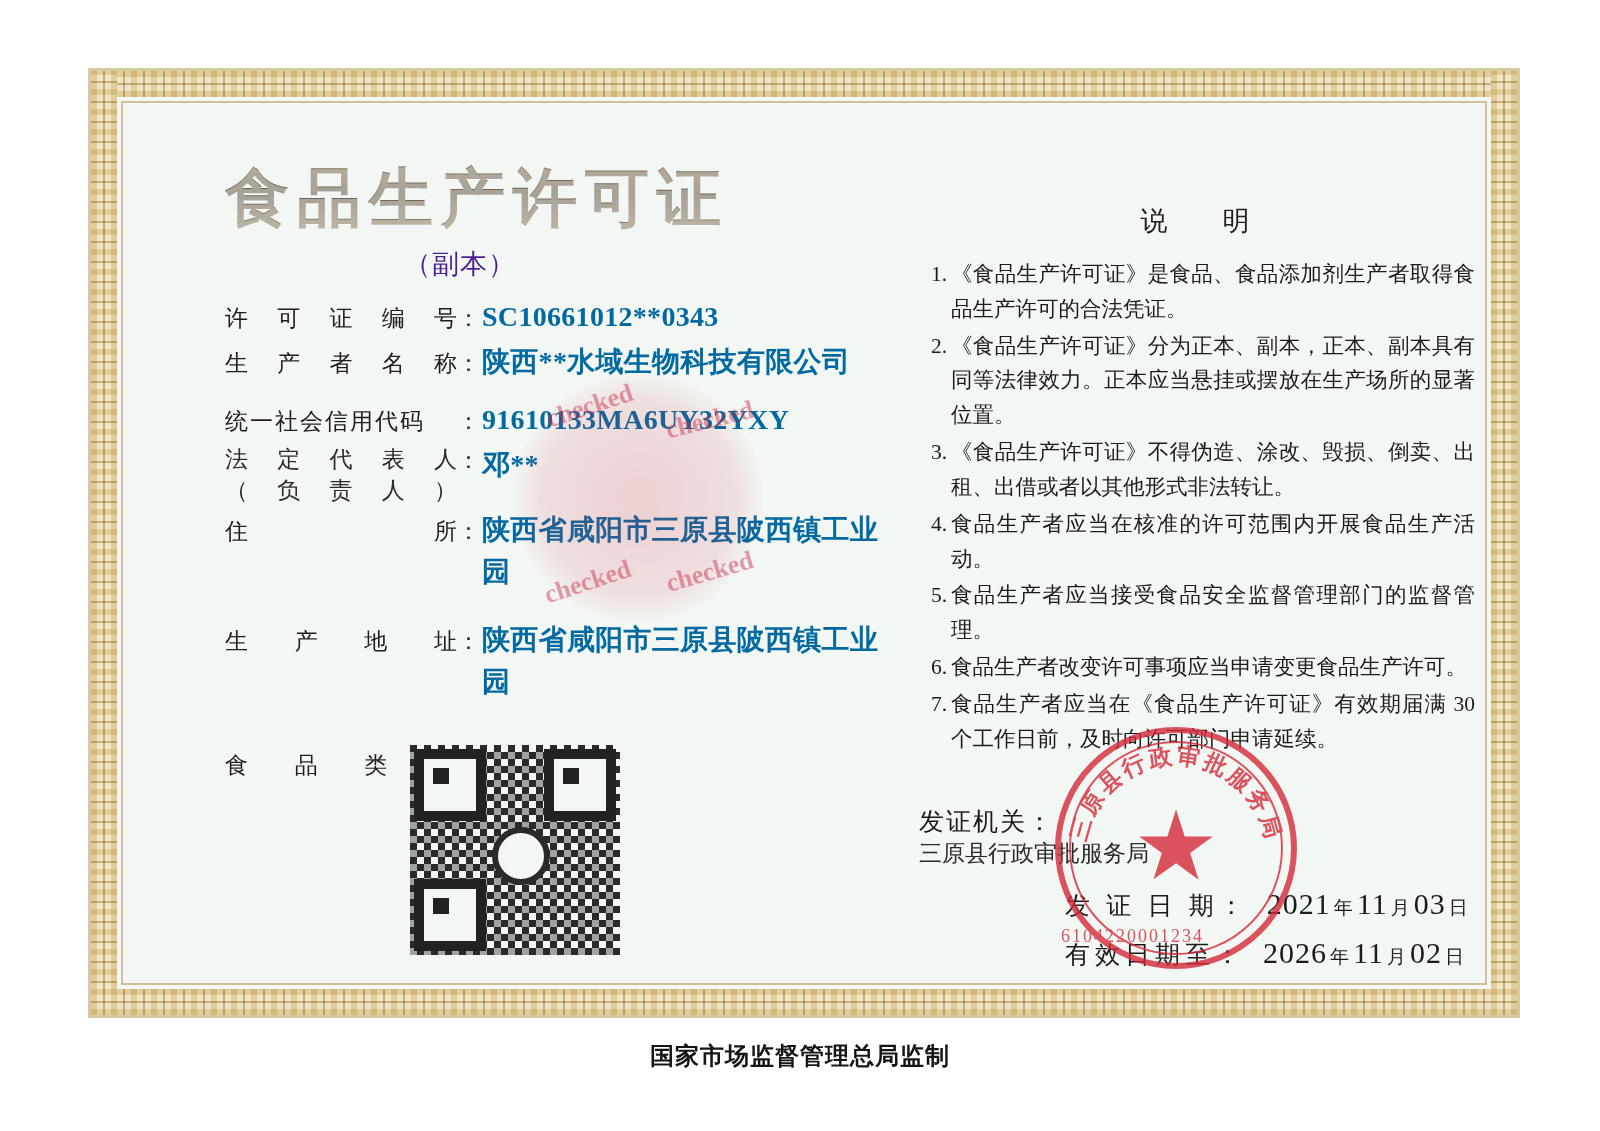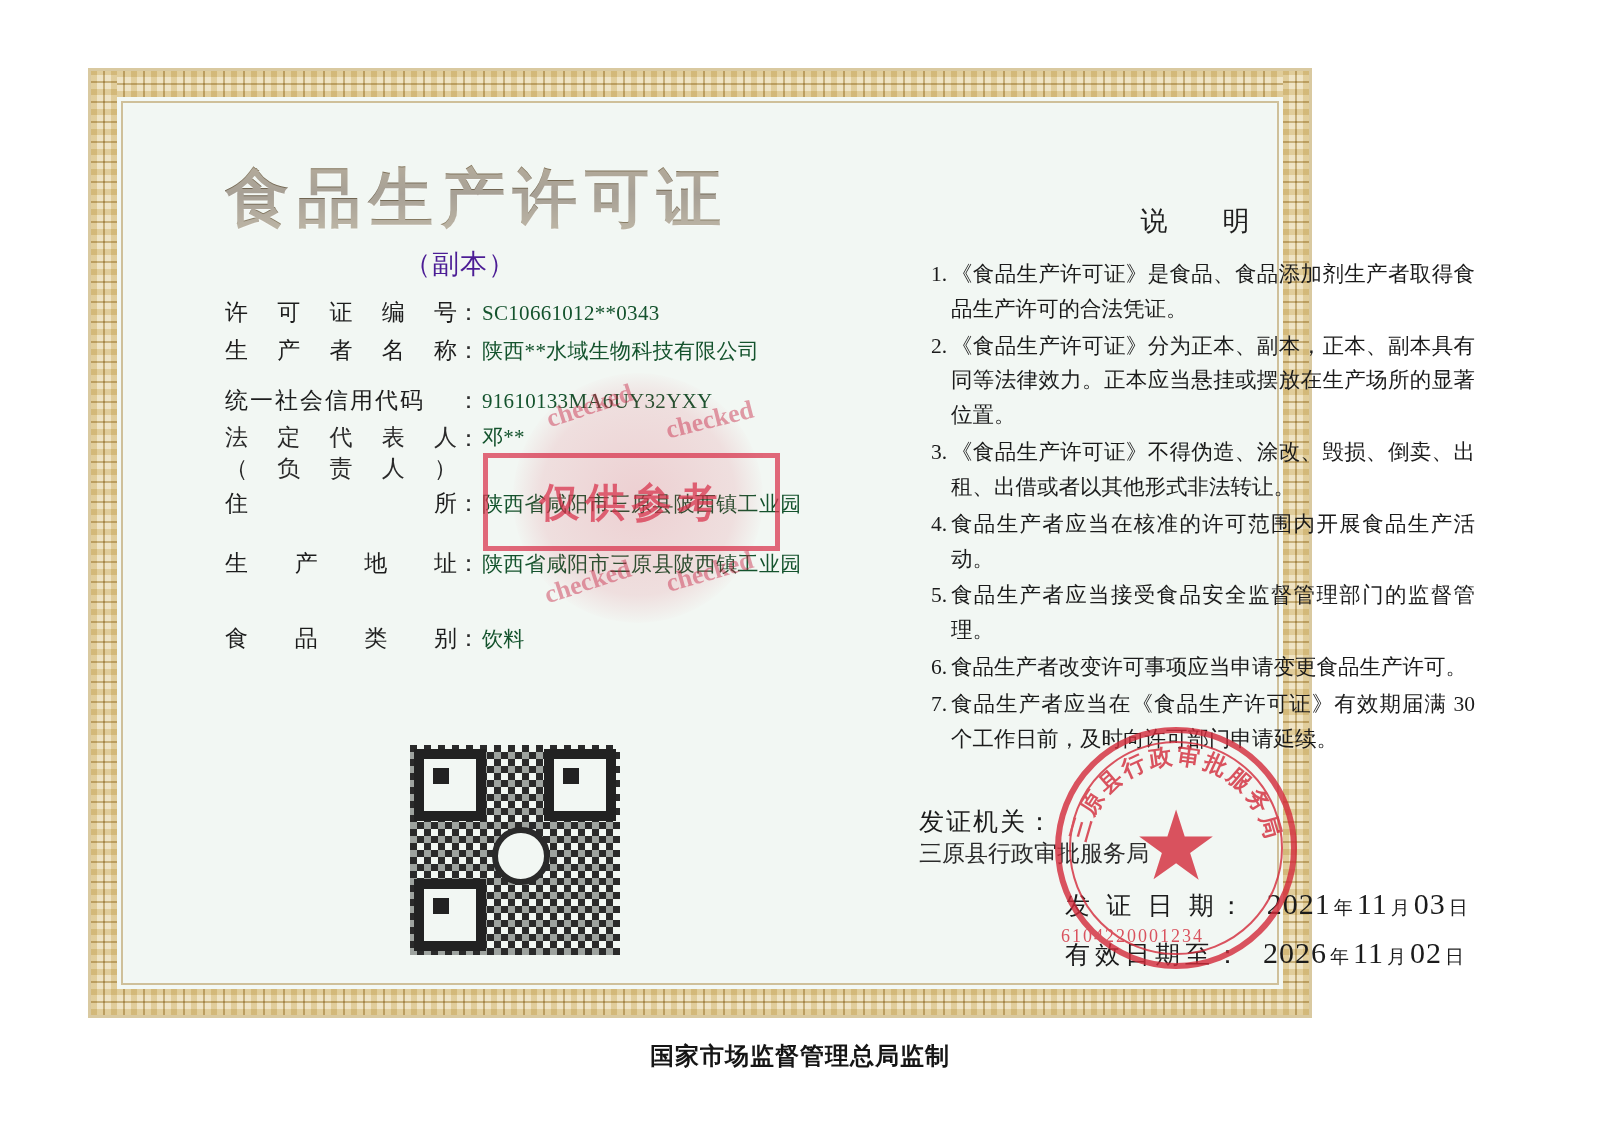--- a/index.html
+++ b/index.html
@@ -13,21 +13,21 @@
     position: relative;
     font-family: "Liberation Serif", "DejaVu Serif", serif;
     overflow: hidden;
   }
 
   
   #certificate {
     position: absolute;
     left: 88px;
     top: 68px;
-    width: 1224px;
+    width: 1432px;
     height: 950px;
     background: #f3f8f4;
     box-sizing: border-box;
     border: 3px solid #d9c9a0;
   }
   
   #certificate .band {
     position: absolute;
     box-sizing: border-box;
     background-image:
@@ -108,23 +108,24 @@
     font-weight: 500;
     color: #1d1d1d;
     letter-spacing: 0;
   }
   .field-label span { display: inline-block; }
   .field-colon {
     flex: 0 0 auto;
     padding: 0 2px 0 0;
   }
   .field-value {
-    font-size: 21px;
-    color: #14532d;
+    font-size: 28px;
+    color: #0369a1;
     letter-spacing: .3px;
+    font-weight: bold;
   }
 
   .two-line-label {
     width: 232px;
     flex: 0 0 232px;
     font-size: 23px;
     line-height: 1.35;
   }
   .two-line-label .l1,
   .two-line-label .l2 {
@@ -546,20 +547,17 @@
           <span>★</span>
         </div>
       <div class="code-text">6104220001234</div>
     </div>
 
     <div id="checked-blob"></div>
     <div class="checked-word" id="cw1">checked</div>
     <div class="checked-word" id="cw2">checked</div>
     <div class="checked-word" id="cw3">checked</div>
     <div class="checked-word" id="cw4">checked</div>
-    <div id="ref-stamp">
-      <div class="ref-text">仅供参考</div>
-    </div>
 
   </div>
 </div>
 
 <div id="footer">国家市场监督管理总局监制</div>
 
 </body></html>

